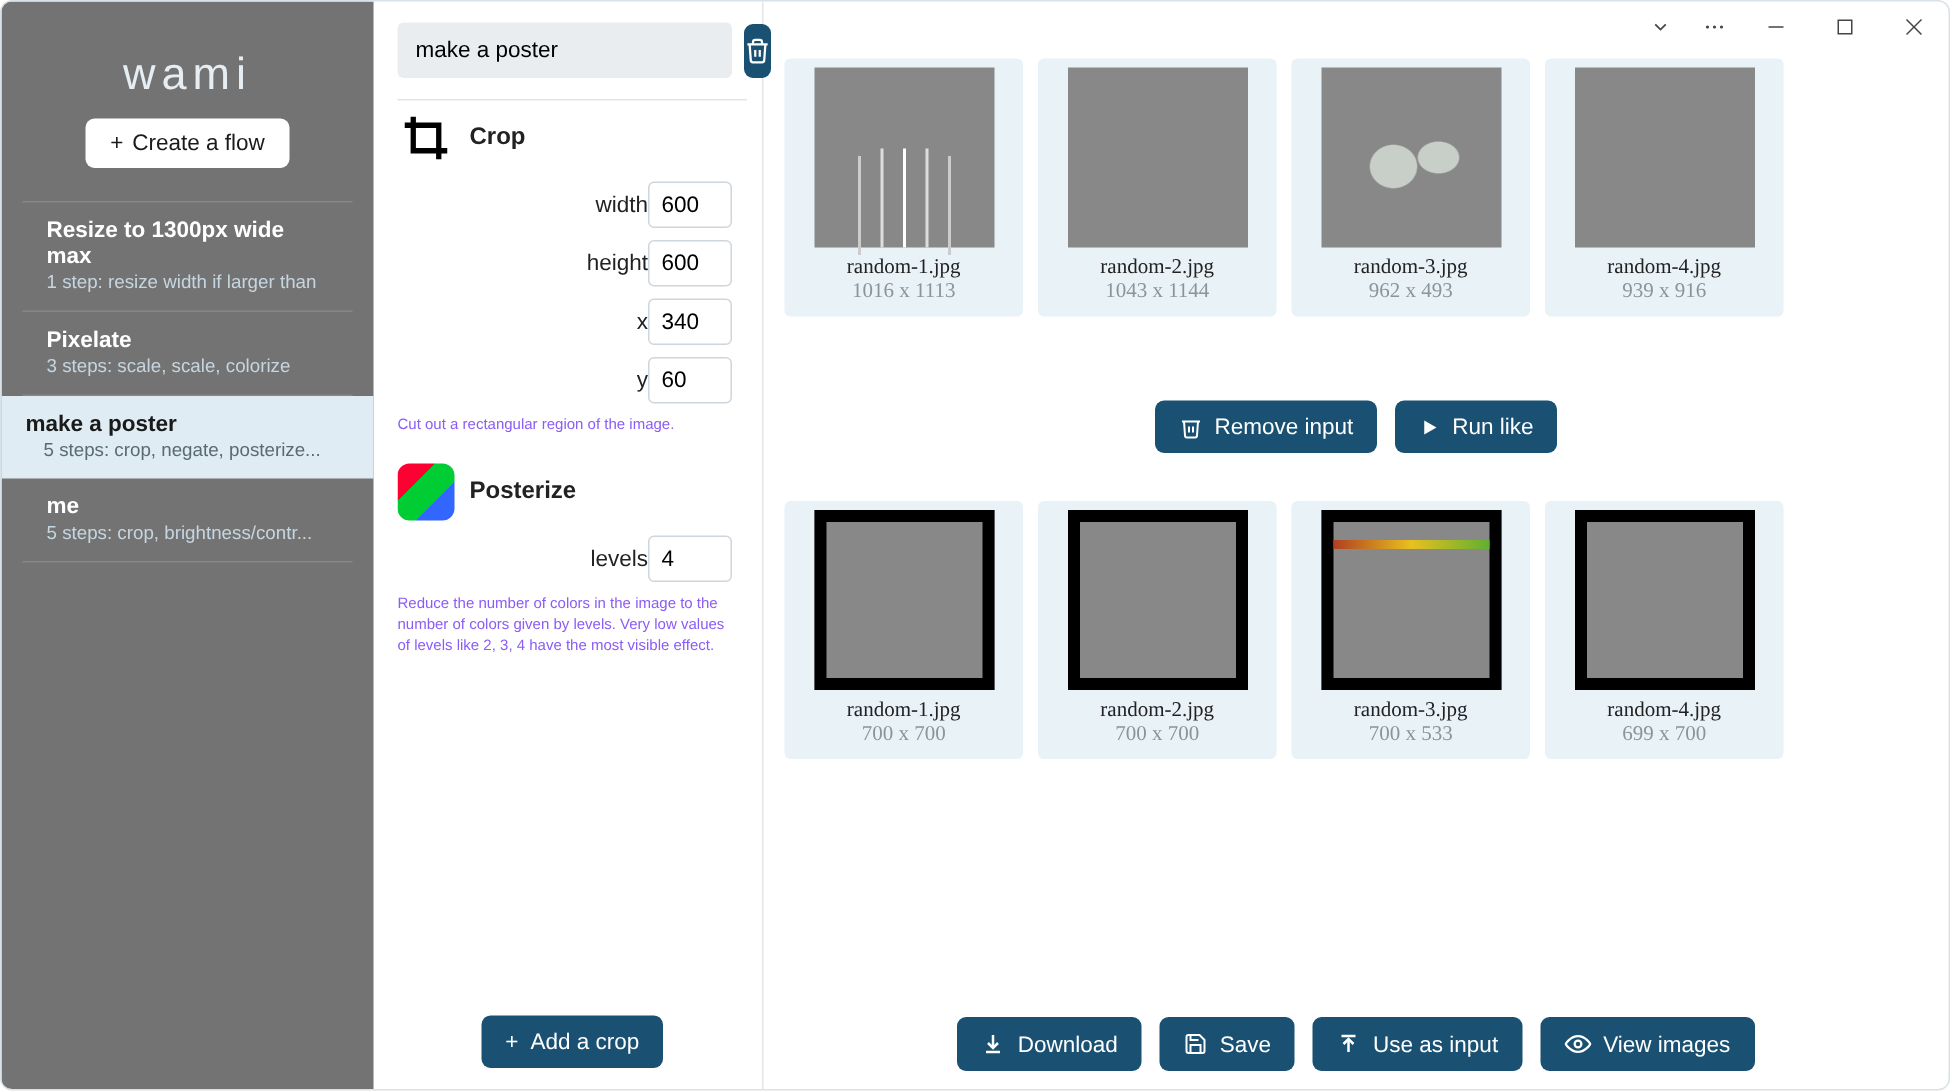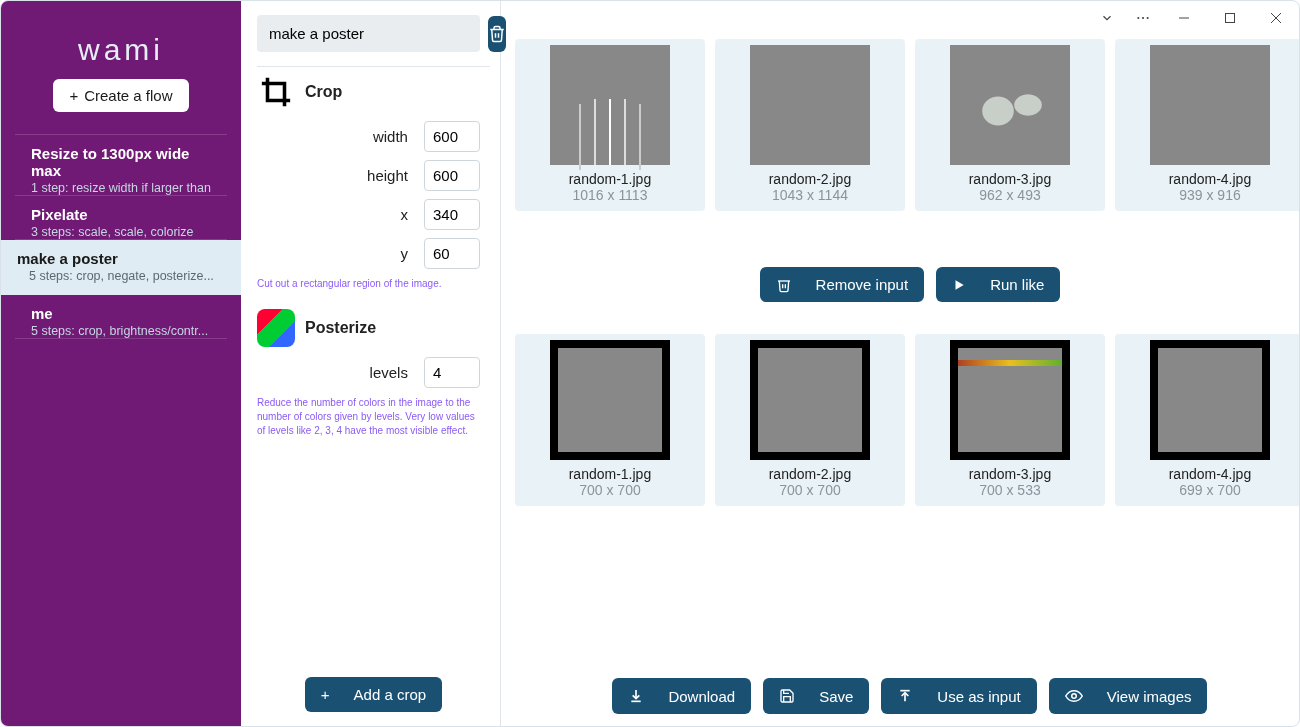--- a/index.html
+++ b/index.html
@@ -35,21 +35,21 @@
     cursor: pointer;
   }
   .window-controls .wc-btn.small { width: 36px; }
   .app {
     display: flex;
     height: 100%;
   }
   
   .sidebar {
     width: 248px;
-    background: #701a75;
+    background: #737373;
     color: #fff;
     display: flex;
     flex-direction: column;
     padding-top: 8px;
   }
   .logo {
     display: flex;
     justify-content: center;
     padding: 24px 0 12px;
   }
@@ -72,21 +72,21 @@
     cursor: pointer;
     display: flex;
     align-items: center;
     gap: 6px;
   }
   .flow-list {
     display: flex;
     flex-direction: column;
   }
   .flow-item {
-    padding: 10px 16px 0;
+    padding: 10px 16px 12px;
     cursor: pointer;
     border-bottom: 1px solid rgba(255,255,255,0.15);
     margin: 0 14px;
   }
   .flow-item.first {
     border-top: 1px solid rgba(255,255,255,0.15);
   }
   .flow-item.selected {
     background: #dfecf3;
     color: #1a1a1a;
@@ -174,21 +174,21 @@
     font-weight: 700;
   }
   .step-title {
     font-weight: 700;
     font-size: 16px;
   }
   .param-row {
     display: flex;
     align-items: center;
     justify-content: flex-end;
-    gap: 16px;
+    gap: 0;
     margin: 8px 0;
   }
   .param-row label {
     font-size: 15px;
     color: #222;
   }
   .param-row input {
     width: 56px;
     padding: 6px 8px;
     border: 1px solid #cfd6db;
@@ -209,43 +209,44 @@
   .pill-btn {
     background: #1a5172;
     color: #fff;
     border: none;
     border-radius: 6px;
     padding: 9px 16px;
     font-size: 15px;
     cursor: pointer;
     display: flex;
     align-items: center;
-    gap: 24px;
+    gap: 8px;
     white-space: nowrap;
   }
   .pill-btn svg { flex-shrink: 0; }
 
   
   .main {
     flex: 1;
     display: flex;
     flex-direction: column;
     padding: 38px 14px 12px 14px;
     position: relative;
   }
   .gallery {
     display: flex;
     gap: 10px;
   }
   .thumb {
     background: #e8f2f7;
     border-radius: 4px;
-    width: 190px;
+    width: 159px;
     padding: 6px 6px 8px;
     text-align: center;
+    font-family: Liberation Serif, serif;
   }
   .thumb-img {
     width: 100%;
     height: 120px;
     display: flex;
     align-items: center;
     justify-content: center;
     margin-bottom: 6px;
   }
   .thumb-img .img-box {

